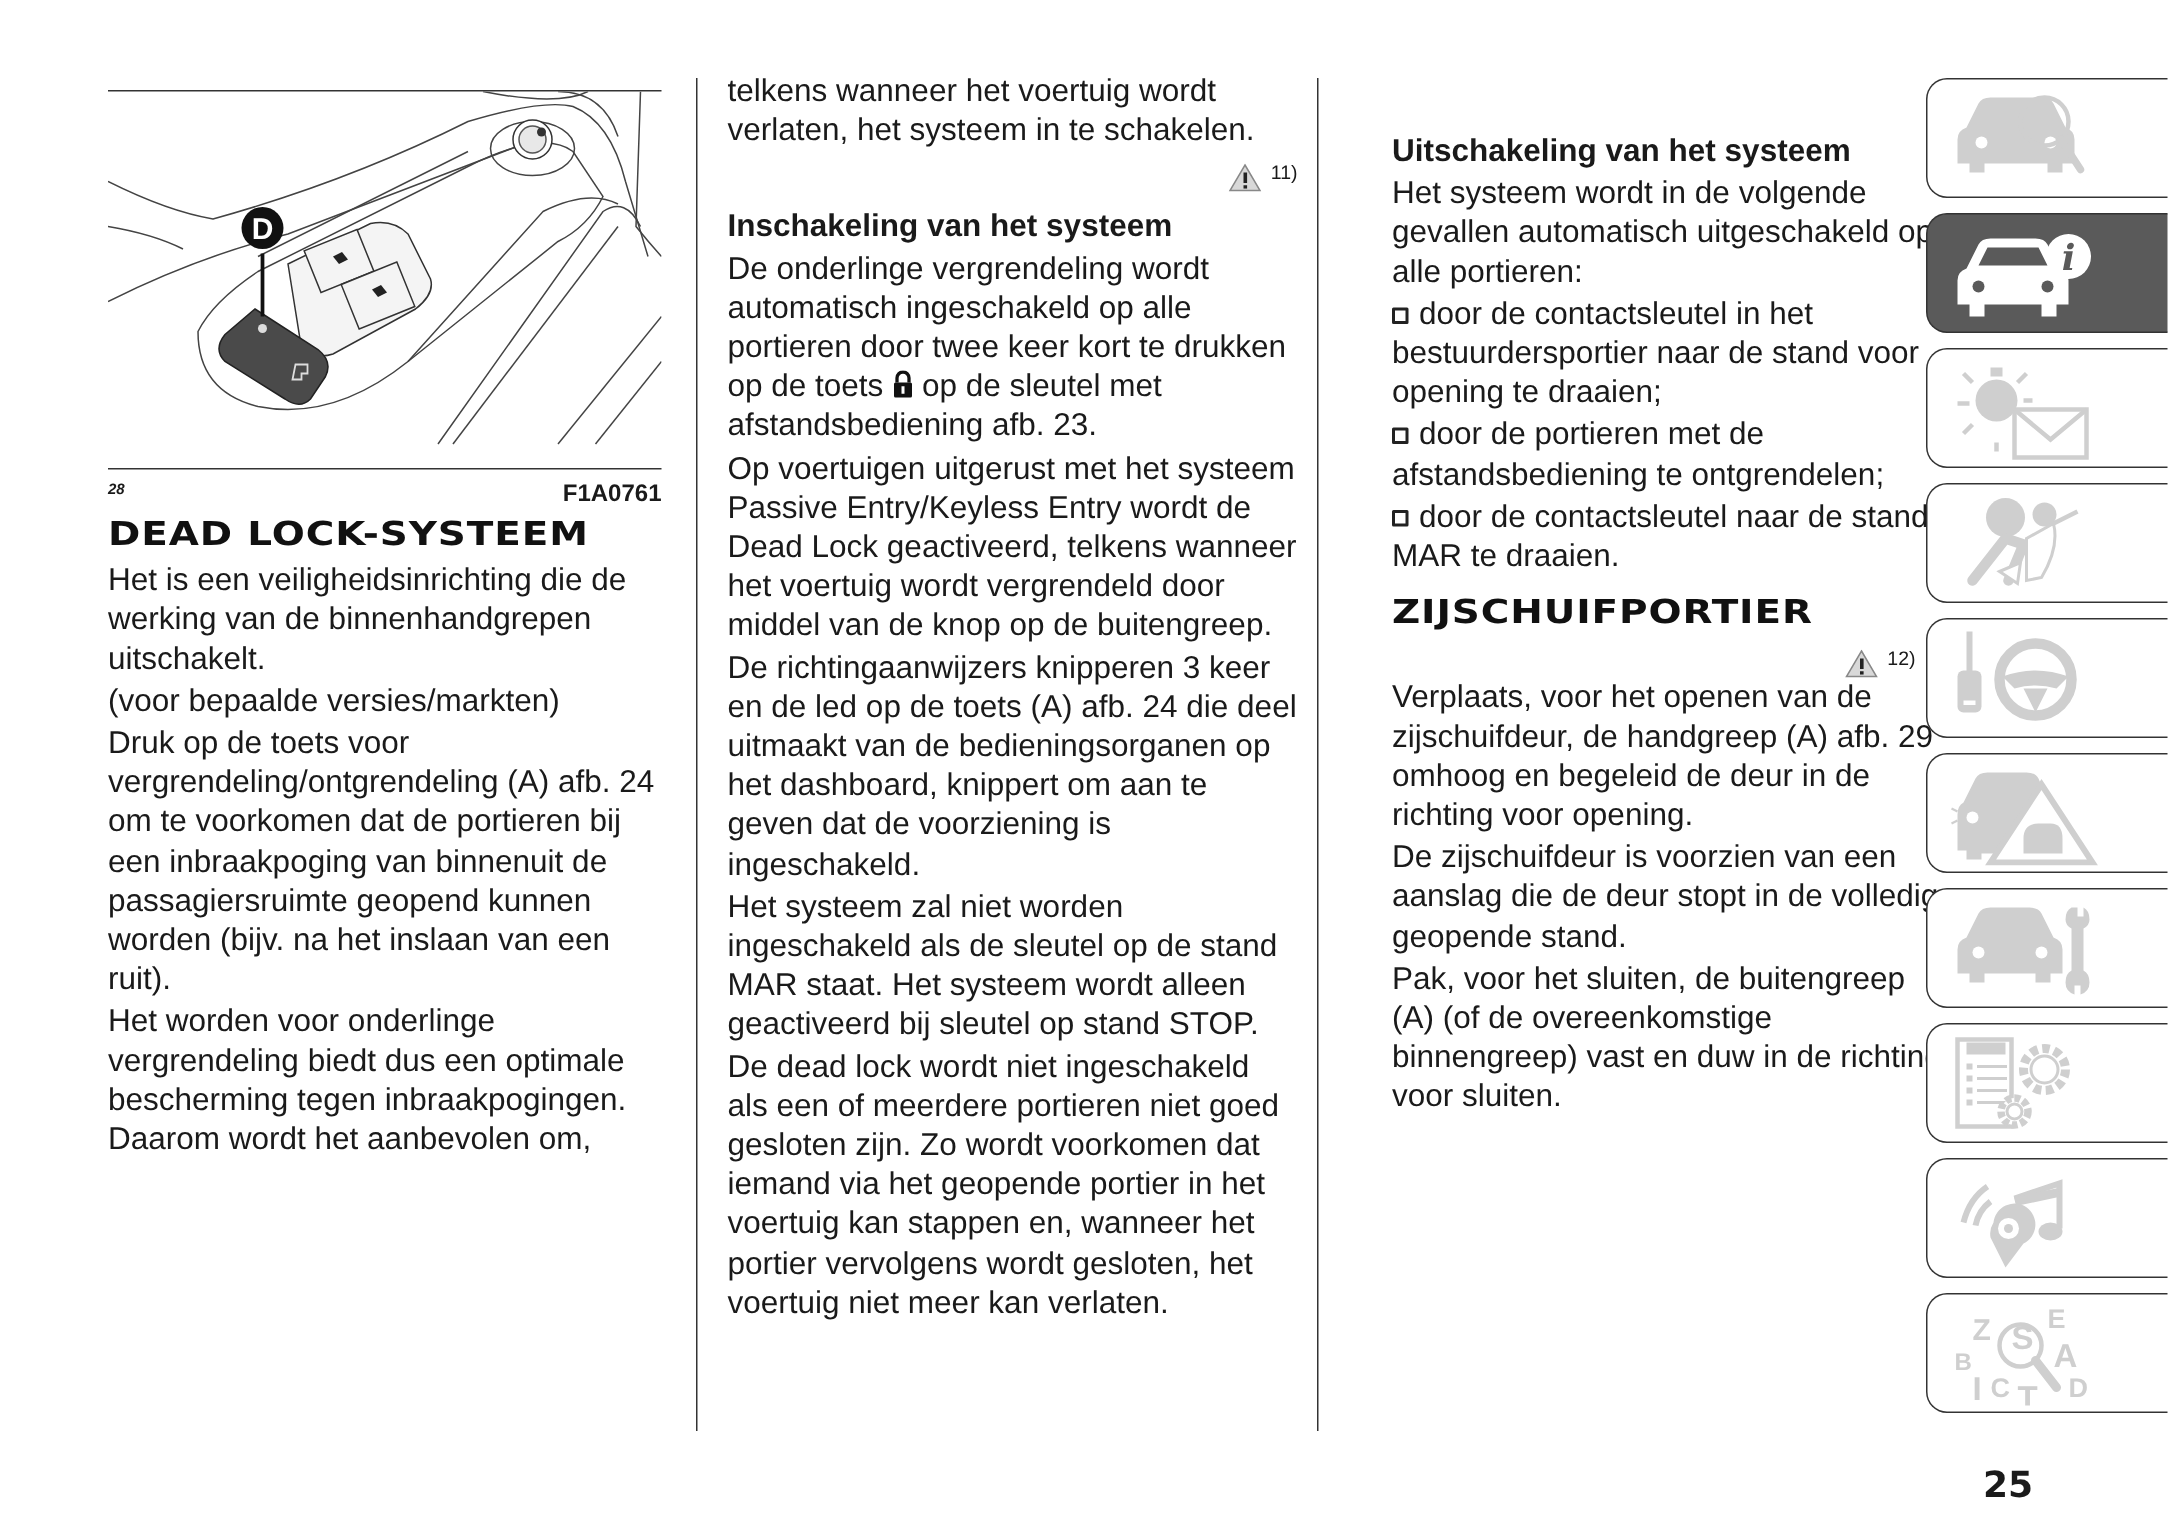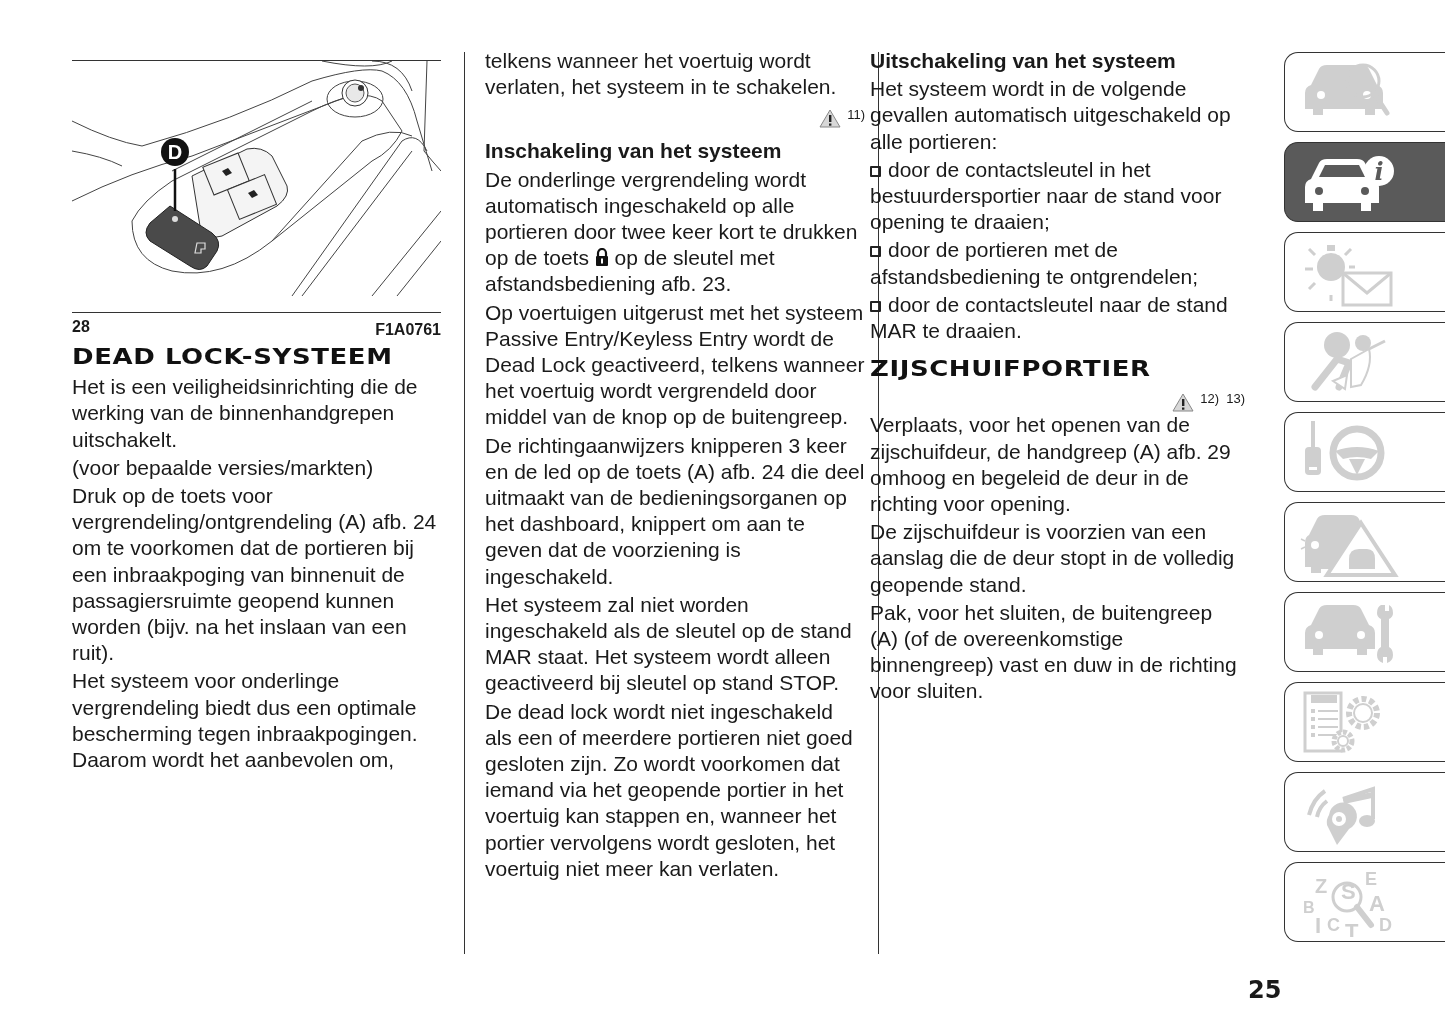--- a/index.html
+++ b/index.html
@@ -5,51 +5,51 @@
     html, body { margin: 0; padding: 0; background: #ffffff; }
     body {
       width: 1445px; height: 1018px; position: relative; overflow: hidden;
       font-family: "Liberation Sans", "DejaVu Sans", sans-serif;
       color: #1a1a1a;
     }
     .col { position: absolute; top: 48px; font-size: 21px; line-height: 26.2px; }
     .col p { margin: 0 0 2px 0; }
     #col1 { left: 72px; width: 375px; }
     #col2 { left: 485px; width: 380px; }
-    #col3 { left: 870px; width: 375px; }
+    #col3 { left: 928px; width: 375px; margin-top: 40px; }
     .vsep { position: absolute; width: 1px; background: #333; top: 52px; height: 902px; }
     #sep1 { left: 464px; }
     #sep2 { left: 878px; }
     .subhead { font-weight: bold; font-size: 21px; margin-top: 10px !important; }
     .bighead {
       font-family: "DejaVu Sans", sans-serif; font-weight: bold; font-size: 22px;
       letter-spacing: 0.5px; transform: scaleX(1.18); transform-origin: left;
       margin: 12px 0 4px 0 !important; color: #111;
     }
     .warn { display: flex; align-items: flex-end; gap: 6px; height: 26px; font-size: 13px; justify-content: flex-end; }
     .warn svg { display: block; }
     .bullet::before { content: ""; display: inline-block; width: 11px; height: 11px; border: 2px solid #222; border-bottom-width: 2px; margin-right: 7px; vertical-align: 0px; box-sizing: border-box; border-radius: 1px; }
     .figure { position: relative; width: 369px; height: 272px; margin: 12px 0 10px 0; }
     .figure .topline { position: absolute; left: 0; right: 0; top: 0; height: 1px; background: #333; }
     .figure .botline { position: absolute; left: 0; right: 0; top: 252px; height: 1px; background: #333; }
-    .figure .fignum { position: absolute; left: 0; top: 254px; font-size: 16px; font-weight: bold; }
+    .figure .fignum { position: absolute; left: 0; top: 254px; font-size: 10px; font-weight: bold; font-style: italic; }
     .figure .figcode { position: absolute; right: 0; top: 257px; font-size: 16px; font-weight: bold; }
     .figure svg.drawing { position: absolute; left: 0; top: 1px; }
     .lockglyph { display: inline-block; vertical-align: -2px; }
 
     
     .tabs { position: absolute; left: 1284px; top: 52px; width: 161px; }
     .tab {
       position: absolute; left: 0; width: 170px; height: 80px;
       border: 1.5px solid #333; border-radius: 14px 0 0 14px; border-right: none;
       background: #fff; box-sizing: border-box;
     }
     .tab.active { background: #5a5a5a; }
     .tab svg { position: absolute; left: 14px; top: 6px; }
-    .pagenum { position: absolute; left: 1248px; top: 976px; font-size: 24px; font-weight: bold; font-family: "DejaVu Sans", sans-serif; text-align: right; }
+    .pagenum { position: absolute; left: 1322px; top: 976px; font-size: 24px; font-weight: bold; font-family: "DejaVu Sans", sans-serif; text-align: right; }
   </style>
 </head>
 <body>
 
 <div id="sep1" class="vsep"></div>
 <div id="sep2" class="vsep"></div>
 
 <div id="col1" class="col">
 
   <div class="figure">
@@ -96,21 +96,21 @@
     </svg>
     <div class="botline"></div>
     <div class="fignum">28</div>
     <div class="figcode">F1A0761</div>
   </div>
 
   <p class="bighead">DEAD LOCK-SYSTEEM</p>
   <p>Het is een veiligheidsinrichting die de werking van de binnenhandgrepen uitschakelt.</p>
   <p>(voor bepaalde versies/markten)</p>
   <p>Druk op de toets voor vergrendeling/ontgrendeling (A) afb. 24 om te voorkomen dat de portieren bij een inbraakpoging van binnenuit de passagiersruimte geopend kunnen worden (bijv. na het inslaan van een ruit).</p>
-  <p>Het systeem voor onderlinge vergrendeling biedt dus een optimale bescherming tegen inbraakpogingen. Daarom wordt het aanbevolen om,</p>
+  <p>Het worden voor onderlinge vergrendeling biedt dus een optimale bescherming tegen inbraakpogingen. Daarom wordt het aanbevolen om,</p>
 </div>
 
 <div id="col2" class="col">
   <p>telkens wanneer het voertuig wordt verlaten, het systeem in te schakelen.</p>
   <div class="warn">
     <svg width="22" height="19" viewBox="0 0 22 19">
       <path d="M11 1 L21 18 L1 18 Z" fill="#d8d8d8" stroke="#888" stroke-width="1"></path>
       <rect x="10" y="6" width="2.4" height="7" fill="#222"></rect>
       <rect x="10" y="14.5" width="2.4" height="2.2" fill="#222"></rect>
     </svg>

